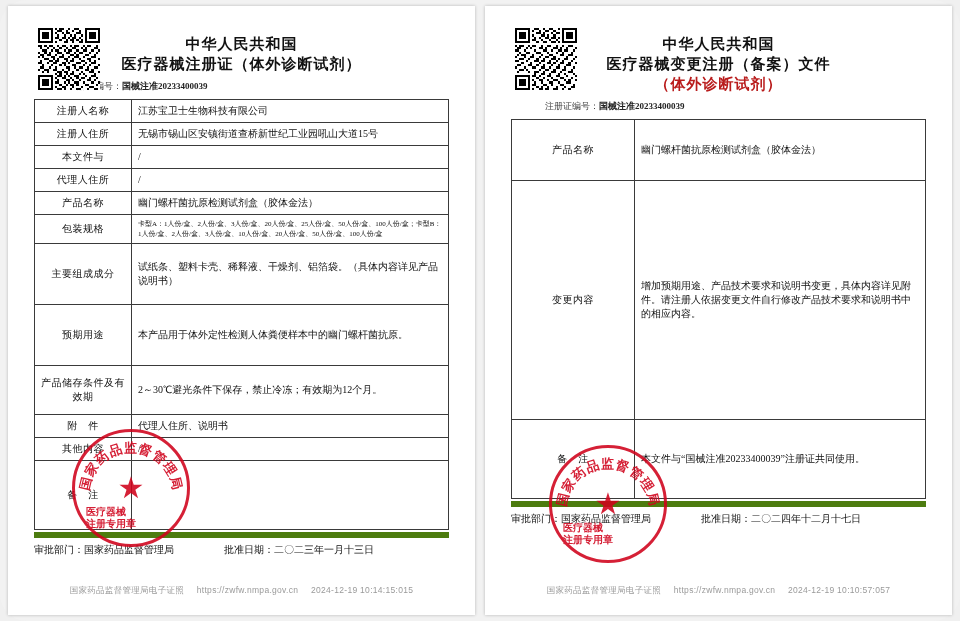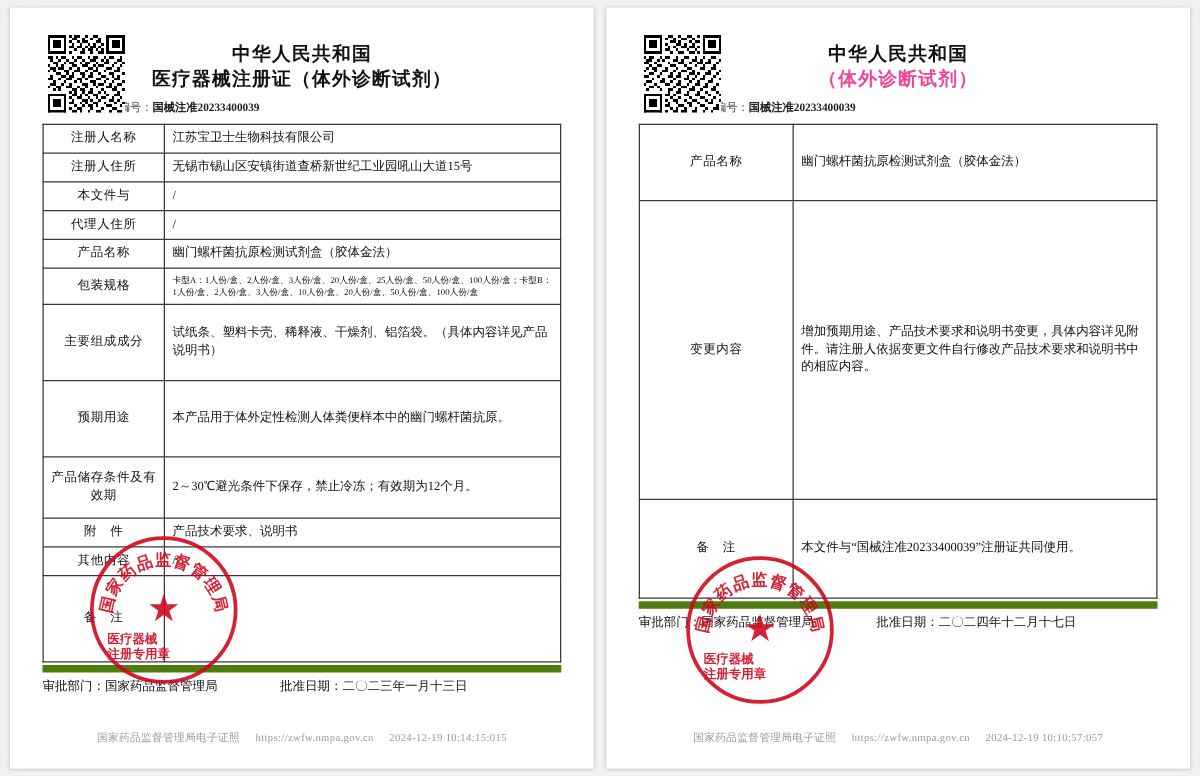--- a/index.html
+++ b/index.html
@@ -57,21 +57,21 @@
     font-weight: bold;
     letter-spacing: 1px;
     color: #111;
     line-height: 20px;
   }
   .t-line3 {
     font-family: "Liberation Serif", serif;
     font-size: 15px;
     font-weight: bold;
     letter-spacing: 1px;
-    color: #ec4899;
+    color: #b91c1c;
     line-height: 20px;
   }
   .regno {
     margin-top: 6px;
     font-size: 9px;
     color: #222;
     font-family: "Liberation Serif", serif;
     padding-left: 34px;
   }
   .regno .lbl { color: #444; }
@@ -173,21 +173,21 @@
     line-height: 12px;
     color: #d0021b;
   }
 
   .doc-footer {
     position: absolute;
     left: 0;
     bottom: 18px;
     width: 100%;
     text-align: center;
-    font-family: Liberation Serif, serif;
+    font-family: Liberation Sans, sans-serif;
     font-size: 8.5px;
     color: #9a9a9a;
     letter-spacing: 0.3px;
   }
   .doc-footer span { margin: 0 5px; }
   .nowrap { white-space: nowrap; }
   .center { text-align: center; }
 </style>
 </head>
 <body>
@@ -451,21 +451,21 @@
       <tr>
         <td class="lbl taller">预期用途</td>
         <td class="val taller">本产品用于体外定性检测人体粪便样本中的幽门螺杆菌抗原。</td>
       </tr>
       <tr>
         <td class="lbl tall">产品储存条件及有效期</td>
         <td class="val tall">2～30℃避光条件下保存，禁止冷冻；有效期为12个月。</td>
       </tr>
       <tr>
         <td class="lbl">附　件</td>
-        <td class="val">产品技术要求、说明书</td>
+        <td class="val">代理人住所、说明书</td>
       </tr>
       <tr>
         <td class="lbl">其他内容</td>
         <td class="val">/</td>
       </tr>
       <tr>
         <td class="lbl bigbox">备　注</td>
         <td class="val bigbox"></td>
       </tr>
     </tbody>
@@ -699,20 +699,21 @@
             <rect x="14" y="28" width="2" height="1"></rect>
             <rect x="18" y="28" width="2" height="1"></rect>
             <rect x="22" y="28" width="1" height="1"></rect>
             <rect x="25" y="28" width="1" height="1"></rect>
         </g>
       </svg>
     </div>
 
     <div class="title-block">
       <div class="t-line1">中华人民共和国</div>
+      <div class="t-line2">医疗器械变更注册（备案）文件</div>
       <div class="t-line3">（体外诊断试剂）</div>
     </div>
 
     <div class="regno">
       <span class="lbl">注册证编号：</span><span class="val">国械注准20233400039</span>
     </div>
 
     <table class="grid">
       <tbody>
           <tr>

